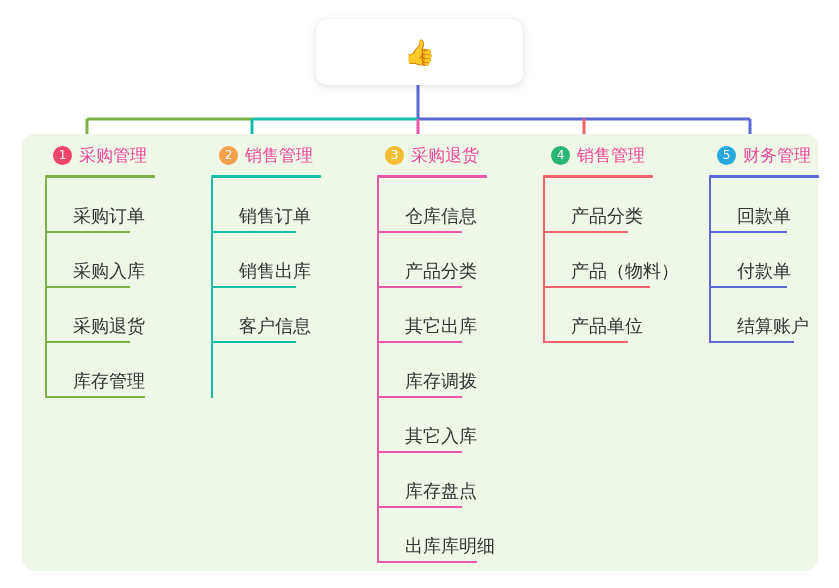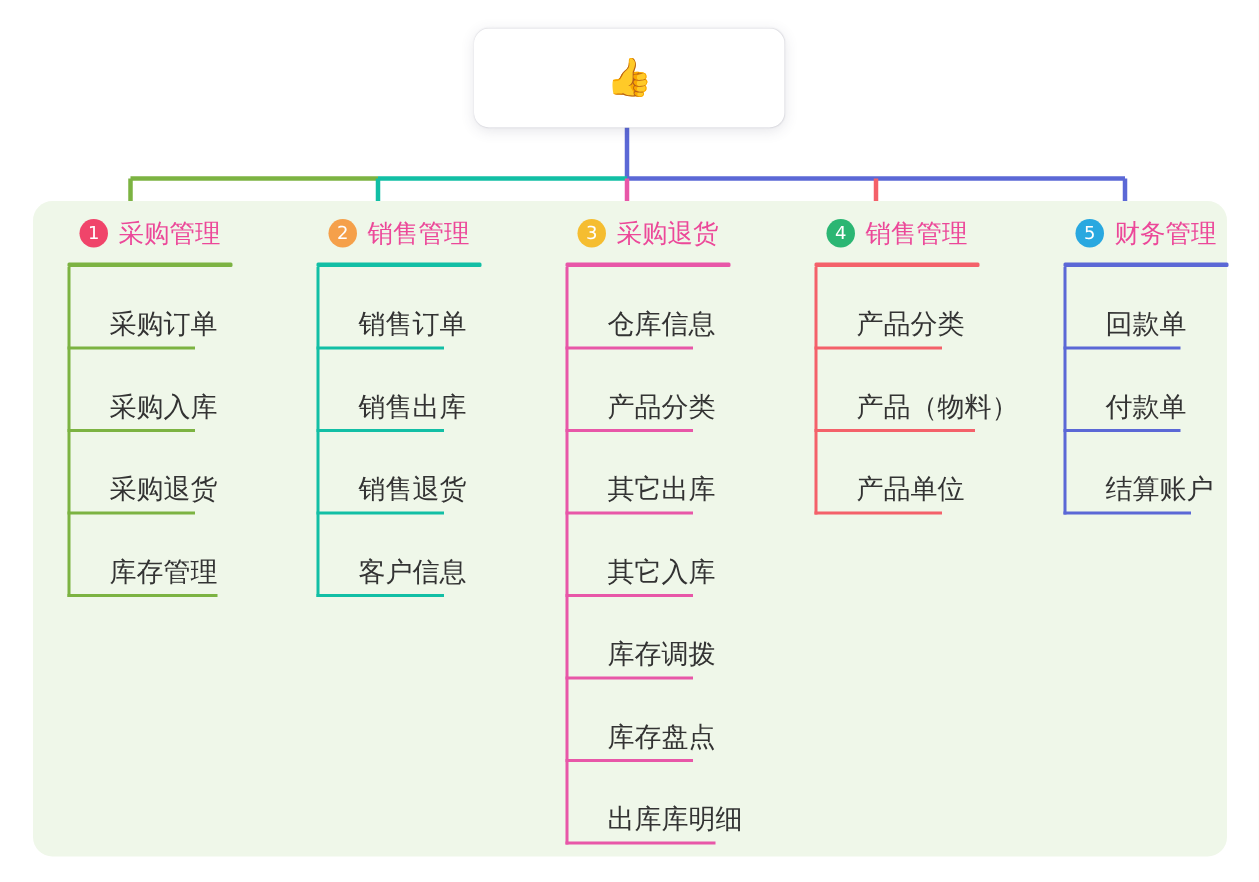--- a/index.html
+++ b/index.html
@@ -195,24 +195,20 @@
           <div class="spine" style="background: rgb(18, 191, 165); height: 220px;"></div>
           <div class="leaf">
             <span class="leaf-label">销售订单</span>
             <div class="leaf-rule" style="background: rgb(18, 191, 165); width: 85px;"></div>
           </div>
           <div class="leaf">
             <span class="leaf-label">销售出库</span>
             <div class="leaf-rule" style="background: rgb(18, 191, 165); width: 85px;"></div>
           </div>
           <div class="leaf">
-            <span class="leaf-label">销售退货</span>
-            <div class="leaf-rule" style="background: rgb(18, 191, 165); width: 85px;"></div>
-          </div>
-          <div class="leaf">
             <span class="leaf-label">客户信息</span>
             <div class="leaf-rule" style="background: rgb(18, 191, 165); width: 85px;"></div>
           </div>
         </div>
       </div>
       <div class="column" style="left: 369px; width: 150px;">
         <div class="col-head">
           <span class="badge" style="background: rgb(245, 189, 48);">3</span>
           <span class="col-title">采购退货</span>
         </div>
@@ -225,25 +221,25 @@
           </div>
           <div class="leaf">
             <span class="leaf-label">产品分类</span>
             <div class="leaf-rule" style="background: rgb(232, 87, 168); width: 85px;"></div>
           </div>
           <div class="leaf">
             <span class="leaf-label">其它出库</span>
             <div class="leaf-rule" style="background: rgb(232, 87, 168); width: 85px;"></div>
           </div>
           <div class="leaf">
+            <span class="leaf-label">库存调拨</span>
+            <div class="leaf-rule" style="background: rgb(232, 87, 168); width: 85px;"></div>
+          </div>
+          <div class="leaf">
             <span class="leaf-label">其它入库</span>
-            <div class="leaf-rule" style="background: rgb(232, 87, 168); width: 85px;"></div>
-          </div>
-          <div class="leaf">
-            <span class="leaf-label">库存调拨</span>
             <div class="leaf-rule" style="background: rgb(232, 87, 168); width: 85px;"></div>
           </div>
           <div class="leaf">
             <span class="leaf-label">库存盘点</span>
             <div class="leaf-rule" style="background: rgb(232, 87, 168); width: 85px;"></div>
           </div>
           <div class="leaf">
             <span class="leaf-label">出库库明细</span>
             <div class="leaf-rule" style="background: rgb(232, 87, 168); width: 100px;"></div>
           </div>

